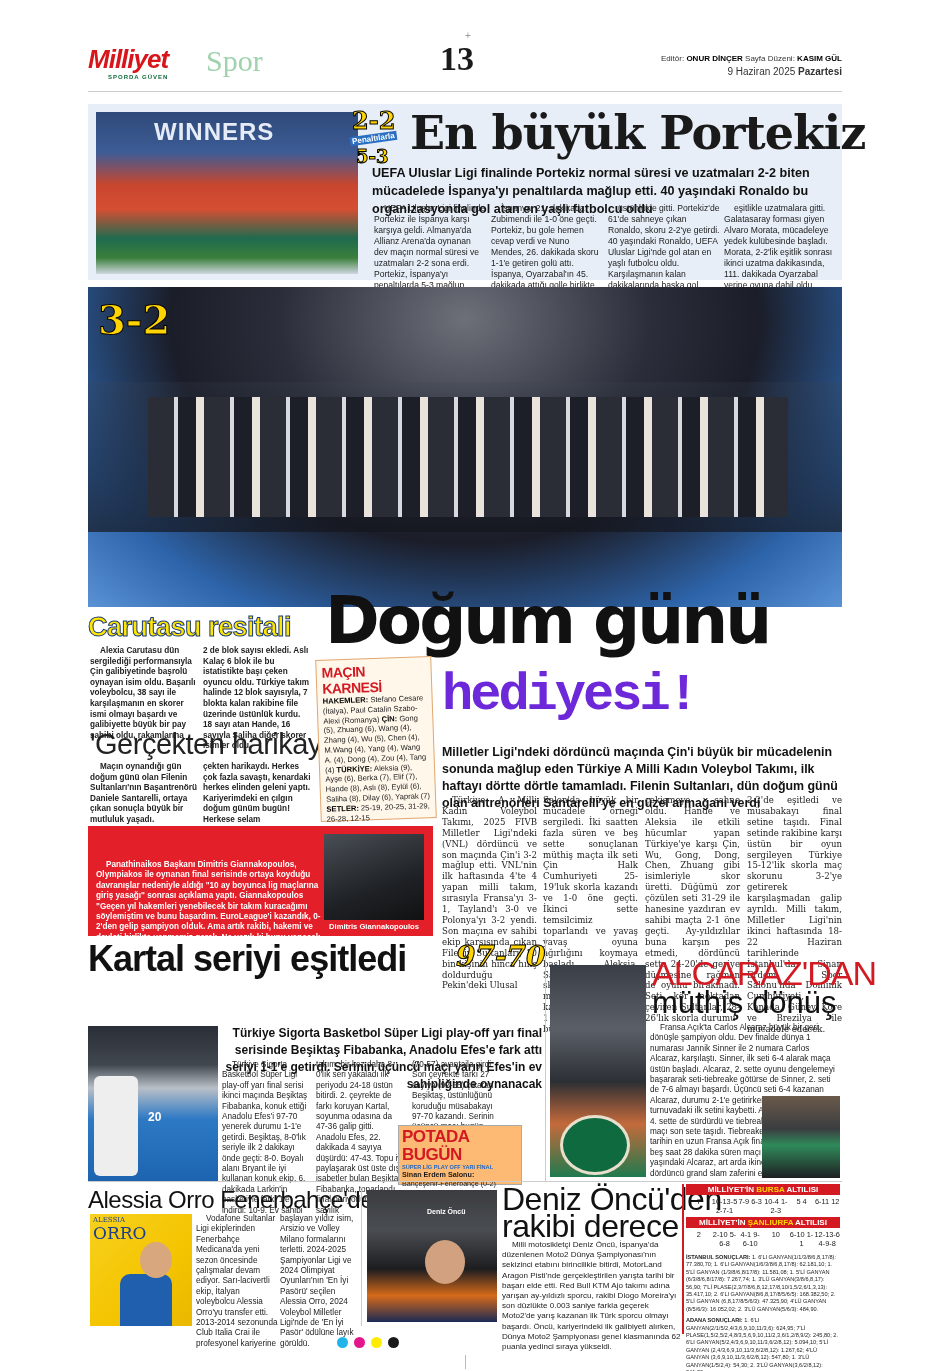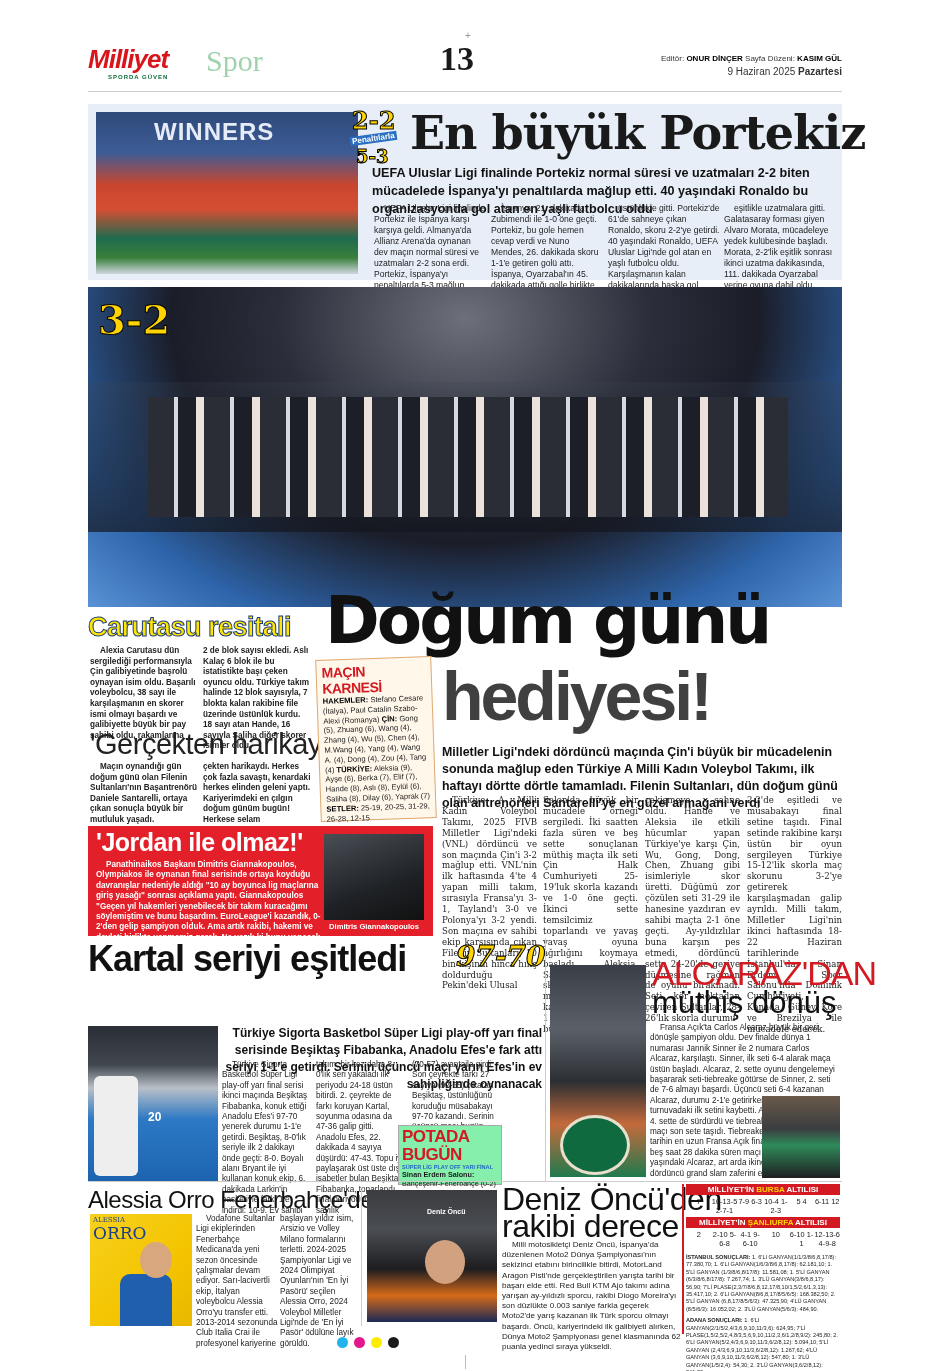--- a/index.html
+++ b/index.html
@@ -22,35 +22,35 @@
   .hr{left:88px;right:88px;top:91px;height:1px;background:#ccc}
   
   .topbox{left:88px;top:104px;width:754px;height:176px;background:#e7eef7}
   .portekiz-title{left:410px;top:106px;font-family:"DejaVu Serif",serif;font-weight:900;font-size:46px;letter-spacing:-1px}
   .score-yellow{color:#ffd400;font-family:"DejaVu Serif",serif;font-weight:900;-webkit-text-stroke:1px #000}
   .deck{font-weight:bold;font-size:13.5px;line-height:18px;color:#111}
   
   .vphoto{left:88px;top:287px;width:754px;height:320px}
   .carutasu{left:88px;top:612px;font-size:27px;font-weight:900;color:#ffe600;-webkit-text-stroke:1px #1a3a7a;letter-spacing:-.5px}
   .dogum{left:325px;top:588px;font-family:"DejaVu Sans",sans-serif;font-weight:900;font-size:66px;letter-spacing:-3px;line-height:66px;color:#111}
-  .hediyesi{left:442px;top:660px;font-family:Liberation Sans, sans-serif;font-weight:900;font-size:68px;letter-spacing:-3px;line-height:72px;color:#404040}
+  .hediyesi{left:442px;top:660px;font-family:Liberation Mono, monospace;font-weight:900;font-size:52px;letter-spacing:-3px;line-height:72px;color:#6d28d9}
   .karne{left:318px;top:658px;width:116px;height:162px;background:#fff7ea;border:1px solid #e0a871;padding:4px 5px;transform:rotate(-2deg)}
   .karne h4{color:#d31a22;font-size:14px;font-weight:900;letter-spacing:-.5px;line-height:16px}
   .karne .t{font-size:7.6px;line-height:9.8px;color:#222}
   .karne b{color:#000}
   .gercekten{left:90px;top:728px;font-size:29px;font-weight:300;color:#222;letter-spacing:-.5px}
   
   .jordan{left:88px;top:826px;width:345px;height:110px;background:#e3202a;color:#fff}
   .jordan h3{font-size:25px;font-weight:bold;position:absolute;left:8px;top:2px;letter-spacing:-.5px}
   .jordan .txt{position:absolute;left:8px;top:34px;width:232px;font-size:8.2px;line-height:10.4px;font-weight:bold}
   .jordan .pic{position:absolute;left:236px;top:8px;width:100px;height:86px;background:linear-gradient(160deg,#4a4f56,#1f2226 60%,#111)}
   .jordan .cap{position:absolute;left:236px;top:96px;width:100px;text-align:center;font-size:7.6px;font-weight:bold}
   
   .kartal{left:88px;top:938px;font-size:36px;font-weight:bold;letter-spacing:-1px;color:#111}
-  .potada{left:398px;top:1125px;width:104px;height:60px;border:1px solid #aaa;background:#86efac;padding:2px 3px}
+  .potada{left:398px;top:1125px;width:124px;height:60px;border:1px solid #aaa;background:#fdba74;padding:2px 3px}
   .potada h5{color:#d31a22;font-size:17px;font-weight:bold;letter-spacing:-.5px;line-height:18px}
   
   .alc1{left:652px;top:956px;font-size:34px;color:#d31a22;letter-spacing:-1px;line-height:34px}
   .alc2{left:652px;top:986px;font-size:31px;color:#111;line-height:34px}
   
   .orro-title{left:88px;top:1186px;font-size:24px;color:#111;letter-spacing:-.5px}
   .deniz-title{left:502px;top:1186px;font-size:32px;color:#111;line-height:27px;letter-spacing:-.5px}
   .altili{left:686px;top:1184px;width:154px}
   .altili .hd{background:#d31a22;color:#fff;text-align:center;font-size:8px;font-weight:bold;padding:1px 0}
   .altili .hd span{color:#ffd400}
@@ -147,21 +147,20 @@
     <p style="text-indent:0">Salon'da büyük bir mücadele örneği sergiledi. İki saatten fazla süren ve beş sette sonuçlanan müthiş maçta ilk seti Çin Halk Cumhuriyeti 25-19'luk skorla kazandı ve 1-0 öne geçti. İkinci sette temsilcimiz toparlandı ve yavaş yavaş oyuna ağırlığını koymaya başladı. Aleksia, Saliha ve Hande'nin skorda sürüklediği milliler seti 25-20 kazanarak durumu 1-1 yaptı. Üçüncü set büyük bir</p>
   </div>
 <div class="abs col serif" style="left:645px;top:795px;width:95px;font-size:8.6px;line-height:10.9px;text-align:justify">
     <p style="text-indent:0">çekişmeye sahne oldu. Hande ve Aleksia ile etkili hücumlar yapan Türkiye'ye karşı Çin, Wu, Gong, Dong, Chen, Zhuang gibi isimleriyle skor üretti. Düğümü zor çözülen seti 31-29 ile hanesine yazdıran ev sahibi maçta 2-1 öne geçti. Ay-yıldızlılar buna karşın pes etmedi, dördüncü sette 24-20'de geriye düşmesine rağmen de oyunu bırakmadı. Seti kör noktadan çeviren Sultanlar, 28-26'lık skorla durumu</p>
   </div>
 <div class="abs col serif" style="left:747px;top:795px;width:95px;font-size:8.6px;line-height:10.9px;text-align:justify">
     <p style="text-indent:0">2-2'de eşitledi ve müsabakayı final setine taşıdı. Final setinde rakibine karşı üstün bir oyun sergileyen Türkiye 15-12'lik skorla maç skorunu 3-2'ye getirerek karşılaşmadan galip ayrıldı. Milli takım, Milletler Ligi'nin ikinci haftasında 18-22 Haziran tarihlerinde İstanbul'da Sinan Erdem Spor Salonu'nda Dominik Cumhuriyeti, Kanada, Güney Kore ve Brezilya ile mücadele edecek.</p>
   </div>
 
 <div class="abs jordan">
-  <h3>'Jordan ile olmaz!'</h3>
   <div class="txt">
       <p style="text-indent:10px">Panathinaikos Başkanı Dimitris Giannakopoulos, Olympiakos ile oynanan final serisinde ortaya koyduğu davranışlar nedeniyle aldığı "10 ay boyunca lig maçlarına giriş yasağı" sonrası açıklama yaptı. Giannakopoulos "Geçen yıl hakemleri yenebilecek bir takım kuracağımı söylemiştim ve bunu başardım. EuroLeague'i kazandık, 0-2'den gelip şampiyon olduk. Ama artık rakibi, hakemi ve devleti birlikte yenmemiz gerek. Ne yazık ki bunu yapacak param yok. Michael Jordan'ı getirsem bile kazanamayız" dedi.</p>
     </div>
   <div class="pic"></div>
   <div class="cap">Dimitris Giannakopoulos</div>
 </div>
 
 <div class="abs kartal">Kartal seriyi eşitledi</div>
 <div class="abs score-yellow" style="left:456px;top:940px;font-size:28px;font-style:italic">97-70</div>
 <div class="photo" style="left:88px;top:1026px;width:130px;height:155px;background:linear-gradient(180deg,#2a2e36 0%,#41474f 25%,#b9bfc7 40%,#2d79c4 60%,#1d64b0 100%)">

